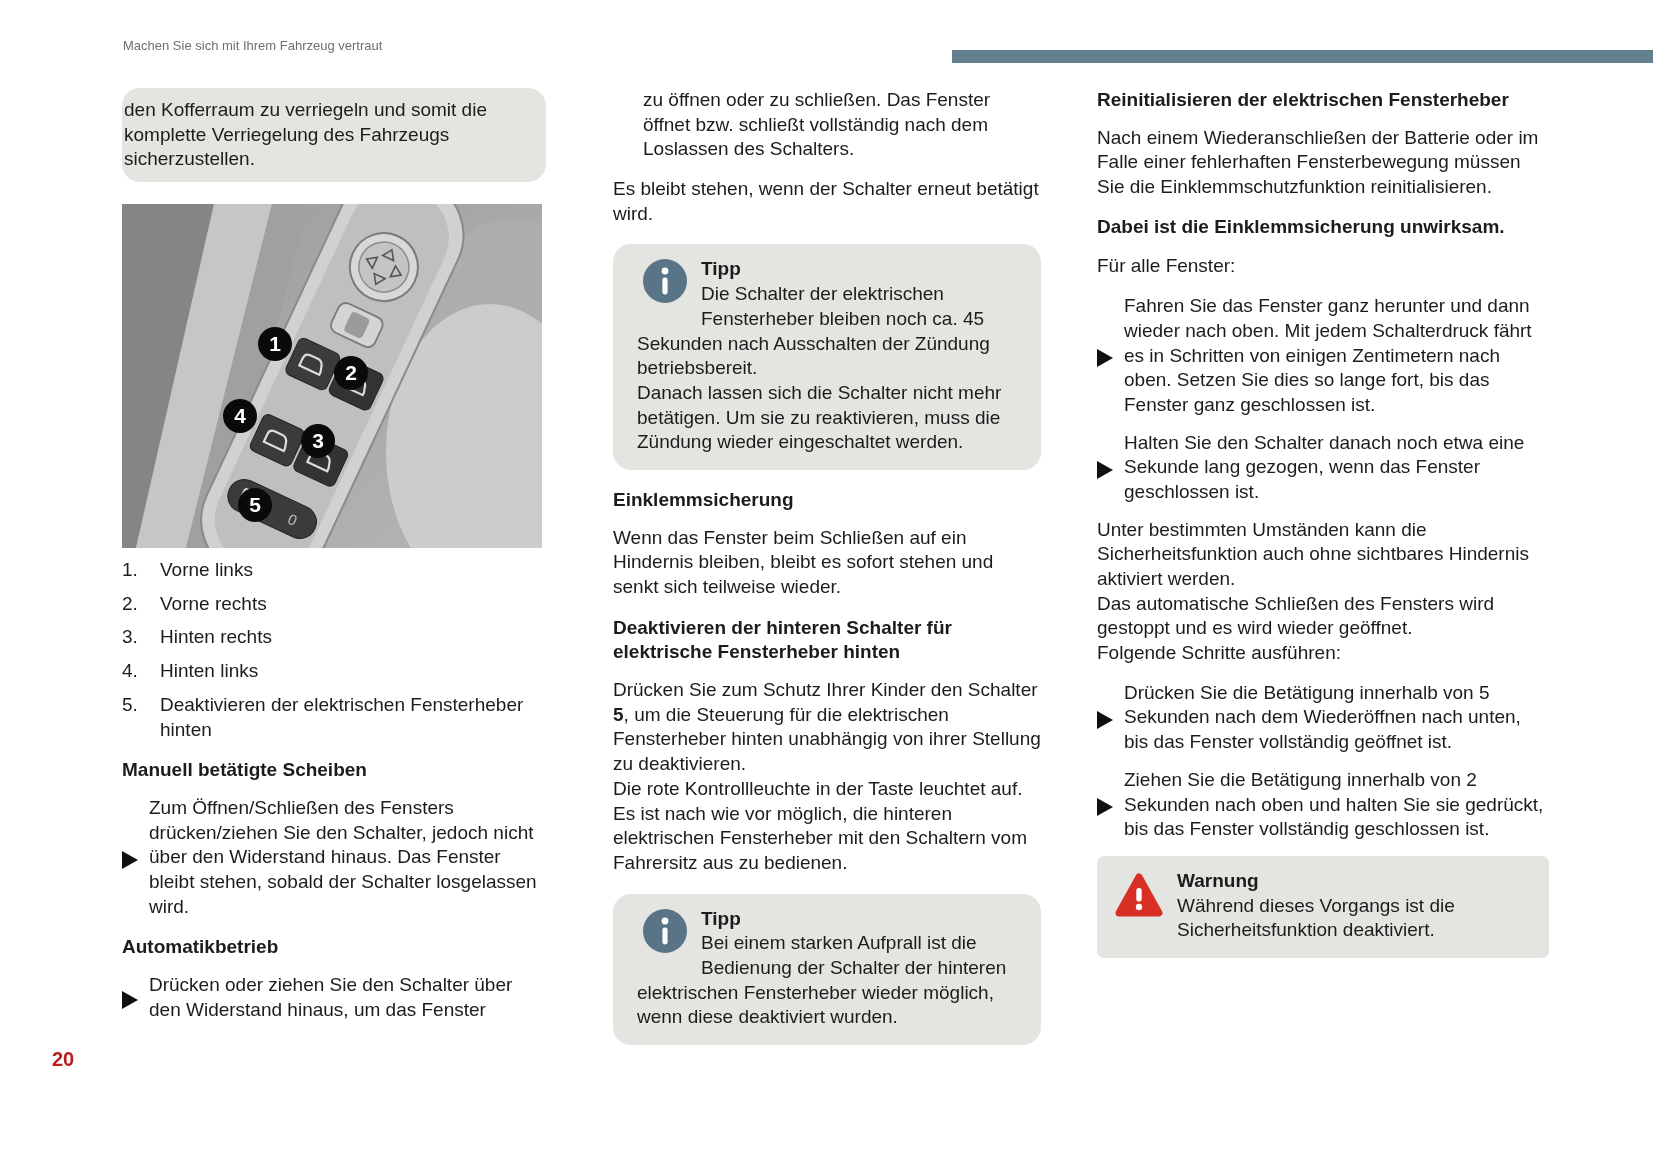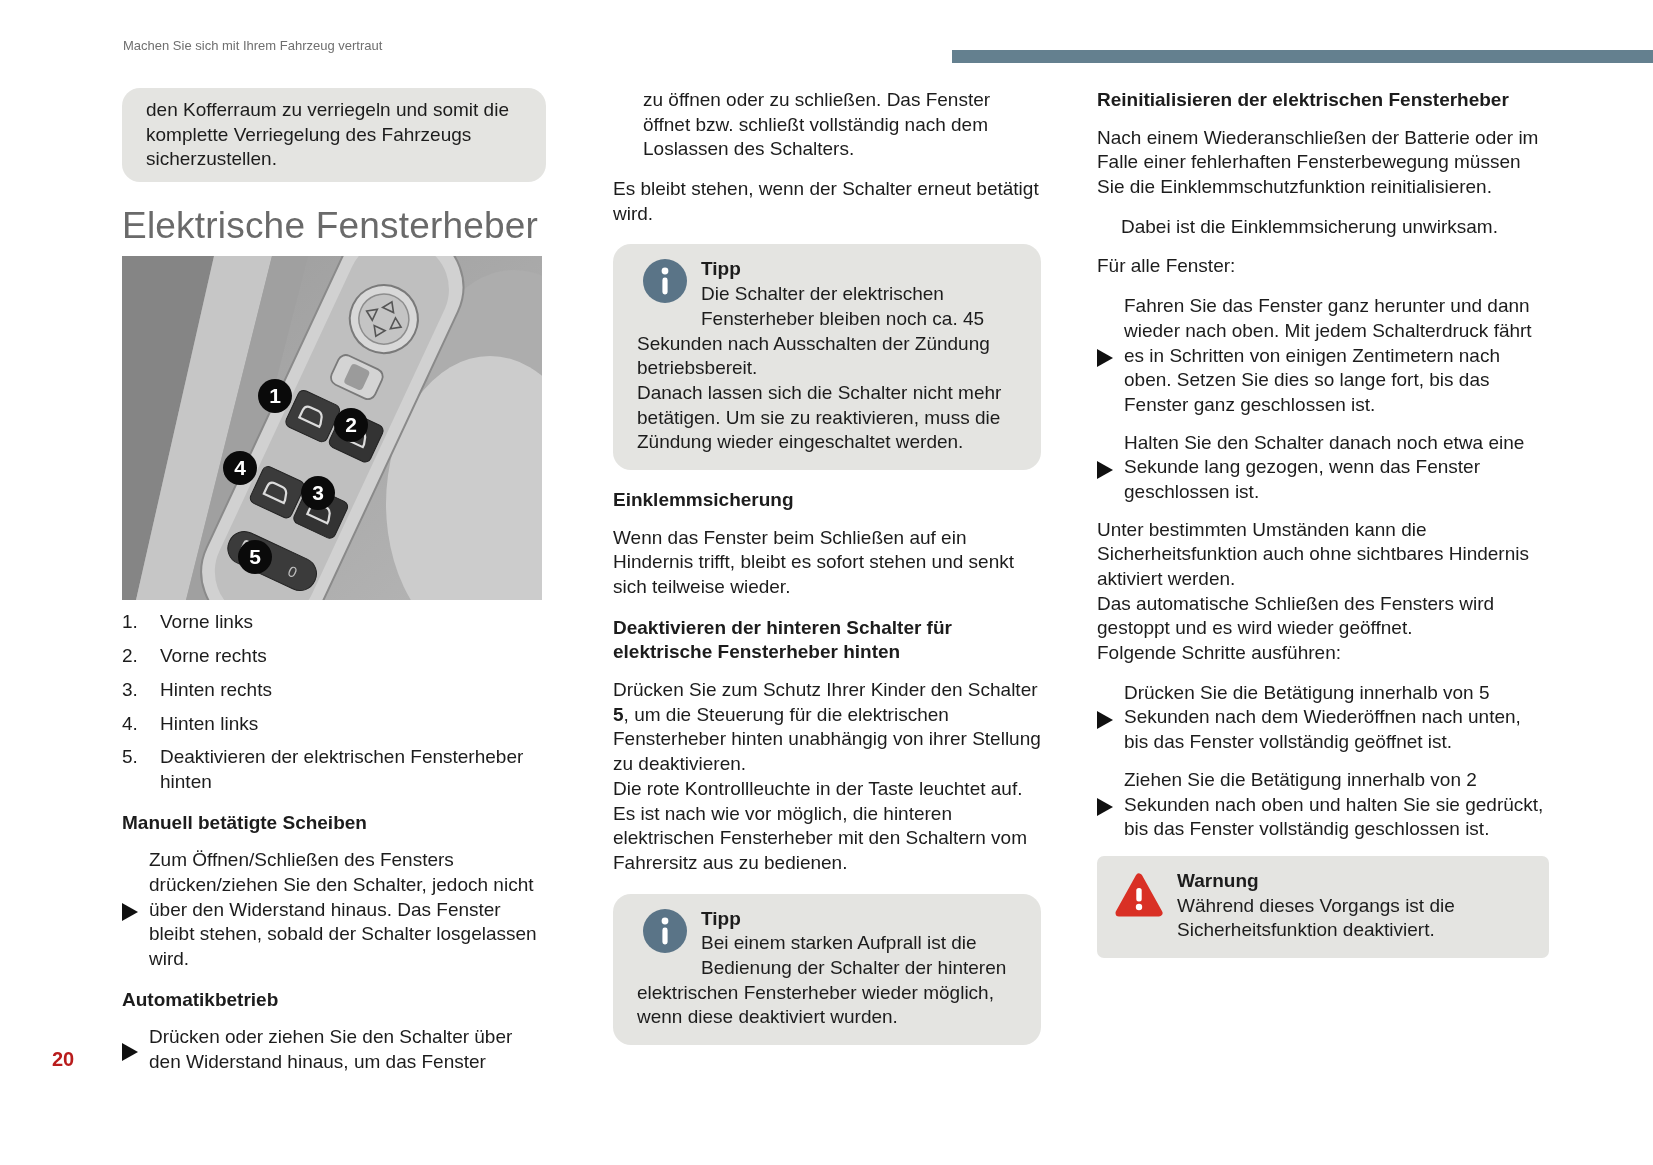--- a/index.html
+++ b/index.html
@@ -12,21 +12,21 @@
   }
   .crumb{position:absolute;left:123px;top:38px;color:#6f6f6f;font-size:13px;}
   .bar{position:absolute;left:952px;top:50px;right:0;height:13px;background:#64808f;}
   .pagenum{position:absolute;left:52px;top:1046px;font-weight:bold;font-size:20px;color:#b91c1c;}
 
   .col{position:absolute;top:88px;}
   .col1{left:122px;width:424px;}
   .col2{left:613px;width:428px;}
   .col3{left:1097px;width:452px;}
 
-  .box{background:#e4e4e1;border-radius:18px;padding:10px 24px;margin:0 0 22px 0;}
+  .box{background:#e4e4e1;border-radius:18px;padding:10px 2px;margin:0 0 22px 0;}
   .sec-title{font-size:37px;color:#6a6a6a;font-weight:500;margin:0 0 8px 0;letter-spacing:.2px;line-height:1.2;}
 
   .fig{width:420px;height:344px;margin:2px 0 10px 0;}
 
   .legend{margin:4px 0 6px 0;}
   .li{display:flex;margin:0 0 9px 0;}
   .li .num{flex:0 0 38px;}
 
   .h{font-weight:bold;margin:16px 0 13px 0;}
   .p{margin:0 0 15px 0;}
@@ -47,21 +47,20 @@
   svg text{font-family:"Liberation Sans","DejaVu Sans",sans-serif;}
 </style>
 </head>
 <body>
 
 <div class="crumb">Machen Sie sich mit Ihrem Fahrzeug vertraut</div>
 <div class="bar"></div>
 
 <div class="col col1">
   <div class="box">den Kofferraum zu verriegeln und somit die komplette Verriegelung des Fahrzeugs sicherzustellen.</div>
-  <div class="sec-title">Elektrische Fensterheber</div>
 
   <div class="fig">
     <svg viewBox="0 0 420 344" width="420" height="344">
       <defs>
         <linearGradient id="bg" x1="0" y1="0" x2="1" y2="1">
           <stop offset="0" stop-color="#9c9c9c"></stop>
             <stop offset="1" stop-color="#b6b6b6"></stop>
         </linearGradient>
         <g id="win">
           <path d="M -11 7 L -11 -1 Q -11 -7 -5 -7 L 3 -7 Q 7 -7 9 -3 L 11 4 L 11 7 Z" fill="none" stroke="#dcdcdc" stroke-width="2.2"></path>
@@ -164,21 +163,21 @@
       <circle cx="22" cy="22" r="22" fill="#5a7487"></circle>
       <circle cx="22" cy="12" r="3.4" fill="#ffffff"></circle>
       <rect x="19.4" y="18.5" width="5.2" height="17" rx="2.4" fill="#ffffff"></rect>
     </svg>
     <div class="tip-title">Tipp</div>
     <div class="line">Die Schalter der elektrischen Fensterheber bleiben noch ca. 45 Sekunden nach Ausschalten der Zündung betriebsbereit.</div>
     <div class="line">Danach lassen sich die Schalter nicht mehr betätigen. Um sie zu reaktivieren, muss die Zündung wieder eingeschaltet werden.</div>
   </div>
 
   <div class="h">Einklemmsicherung</div>
-  <div class="p">Wenn das Fenster beim Schließen auf ein Hindernis trifft, bleibt es sofort stehen und senkt sich teilweise wieder.</div>
+  <div class="p">Wenn das Fenster beim Schließen auf ein Hindernis bleiben, bleibt es sofort stehen und senkt sich teilweise wieder.</div>
 
   <div class="h">Deaktivieren der hinteren Schalter für elektrische Fensterheber hinten</div>
   <div class="p">
     <span>Drücken Sie zum Schutz Ihrer Kinder den Schalter </span><b>5</b><span>, um die Steuerung für die elektrischen Fensterheber hinten unabhängig von ihrer Stellung zu deaktivieren.</span>
     <div class="line">Die rote Kontrollleuchte in der Taste leuchtet auf.</div>
     <div class="line">Es ist nach wie vor möglich, die hinteren elektrischen Fensterheber mit den Schaltern vom Fahrersitz aus zu bedienen.</div>
   </div>
 
   <div class="tipbox">
     <svg class="tip-icon" viewBox="0 0 44 44">
@@ -187,21 +186,21 @@
       <rect x="19.4" y="18.5" width="5.2" height="17" rx="2.4" fill="#ffffff"></rect>
     </svg>
     <div class="tip-title">Tipp</div>
     <div class="line">Bei einem starken Aufprall ist die Bedienung der Schalter der hinteren elektrischen Fensterheber wieder möglich, wenn diese deaktiviert wurden.</div>
   </div>
 </div>
 
 <div class="col col3">
   <div class="h" style="margin-top:0;">Reinitialisieren der elektrischen Fensterheber</div>
   <div class="p">Nach einem Wiederanschließen der Batterie oder im Falle einer fehlerhaften Fensterbewegung müssen Sie die Einklemmschutzfunktion reinitialisieren.</div>
-  <div class="p" style="font-weight:normal;margin-left:24px;">Dabei ist die Einklemmsicherung unwirksam.</div>
+  <div class="p" style="font-weight:bold;">Dabei ist die Einklemmsicherung unwirksam.</div>
   <div class="p">Für alle Fenster:</div>
 
   <div class="bullet">
     <span class="tri"></span>
     <span class="bt">Fahren Sie das Fenster ganz herunter und dann wieder nach oben. Mit jedem Schalterdruck fährt es in Schritten von einigen Zentimetern nach oben. Setzen Sie dies so lange fort, bis das Fenster ganz geschlossen ist.</span>
   </div>
   <div class="bullet">
     <span class="tri"></span>
     <span class="bt">Halten Sie den Schalter danach noch etwa eine Sekunde lang gezogen, wenn das Fenster geschlossen ist.</span>
   </div>

